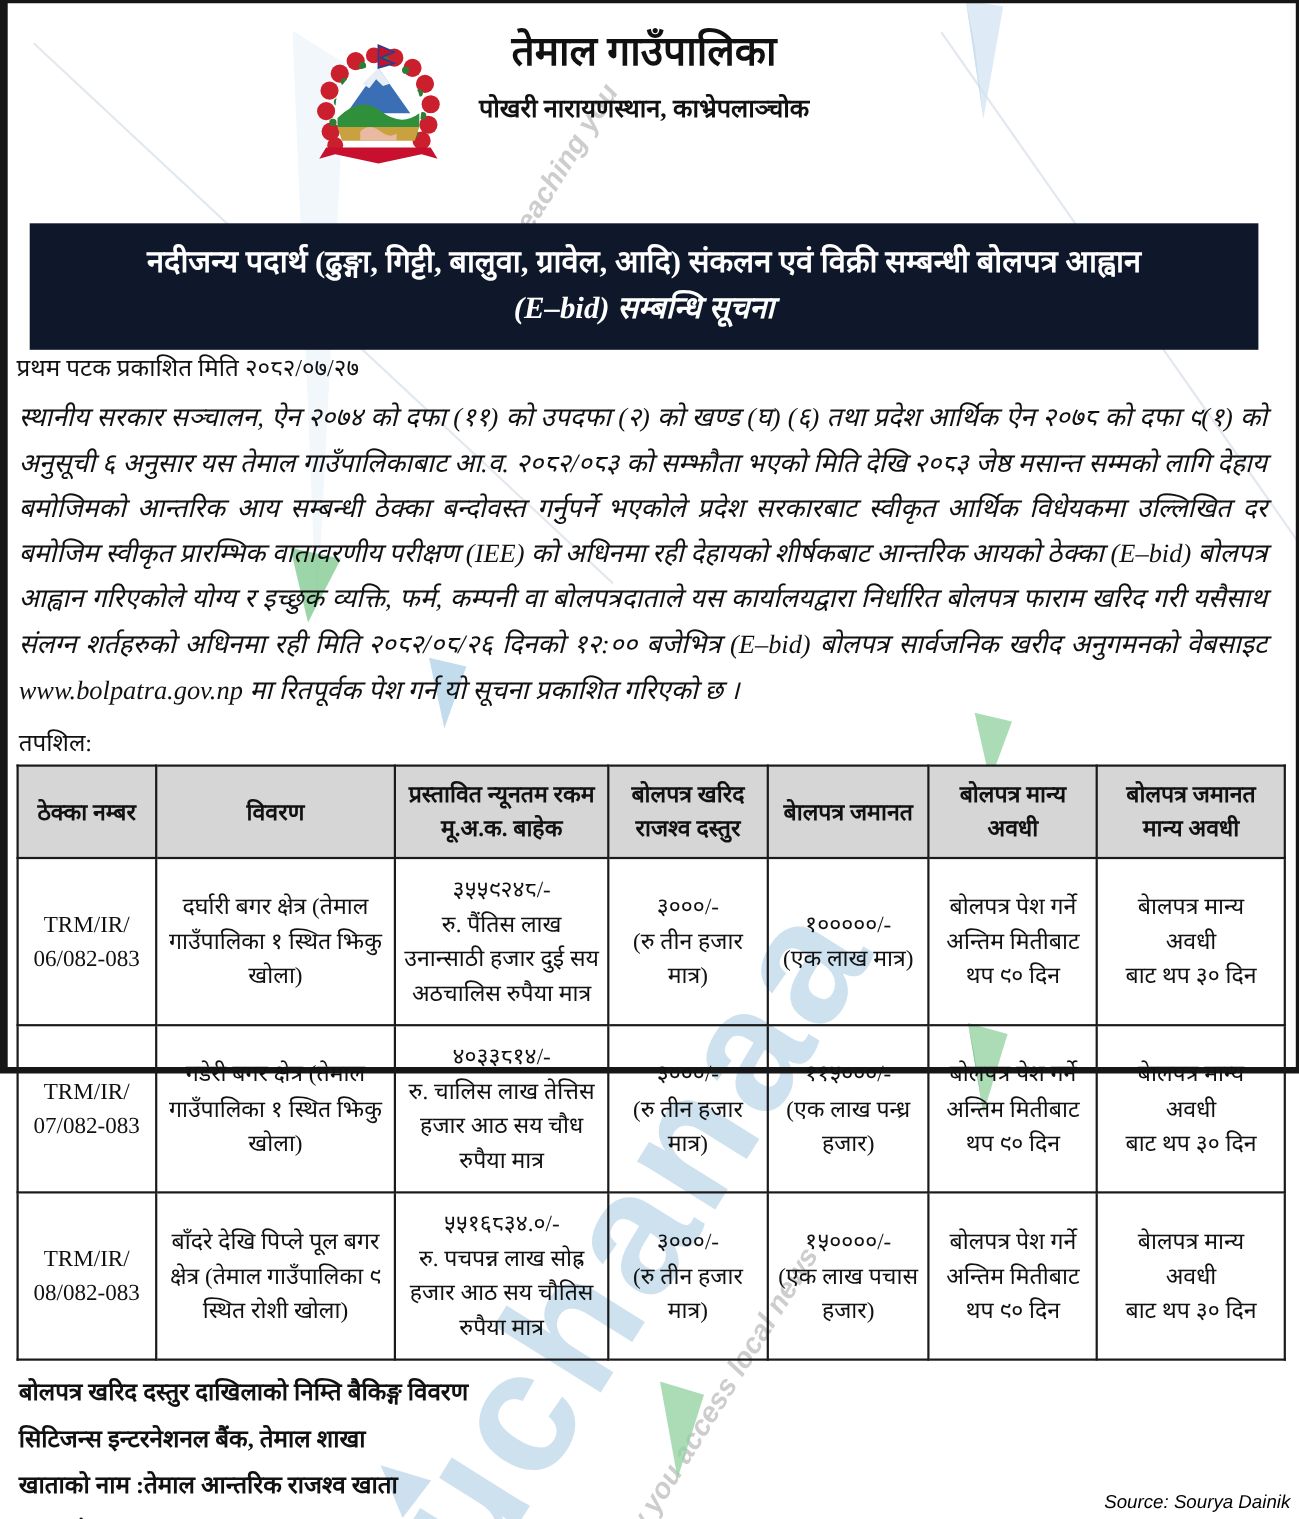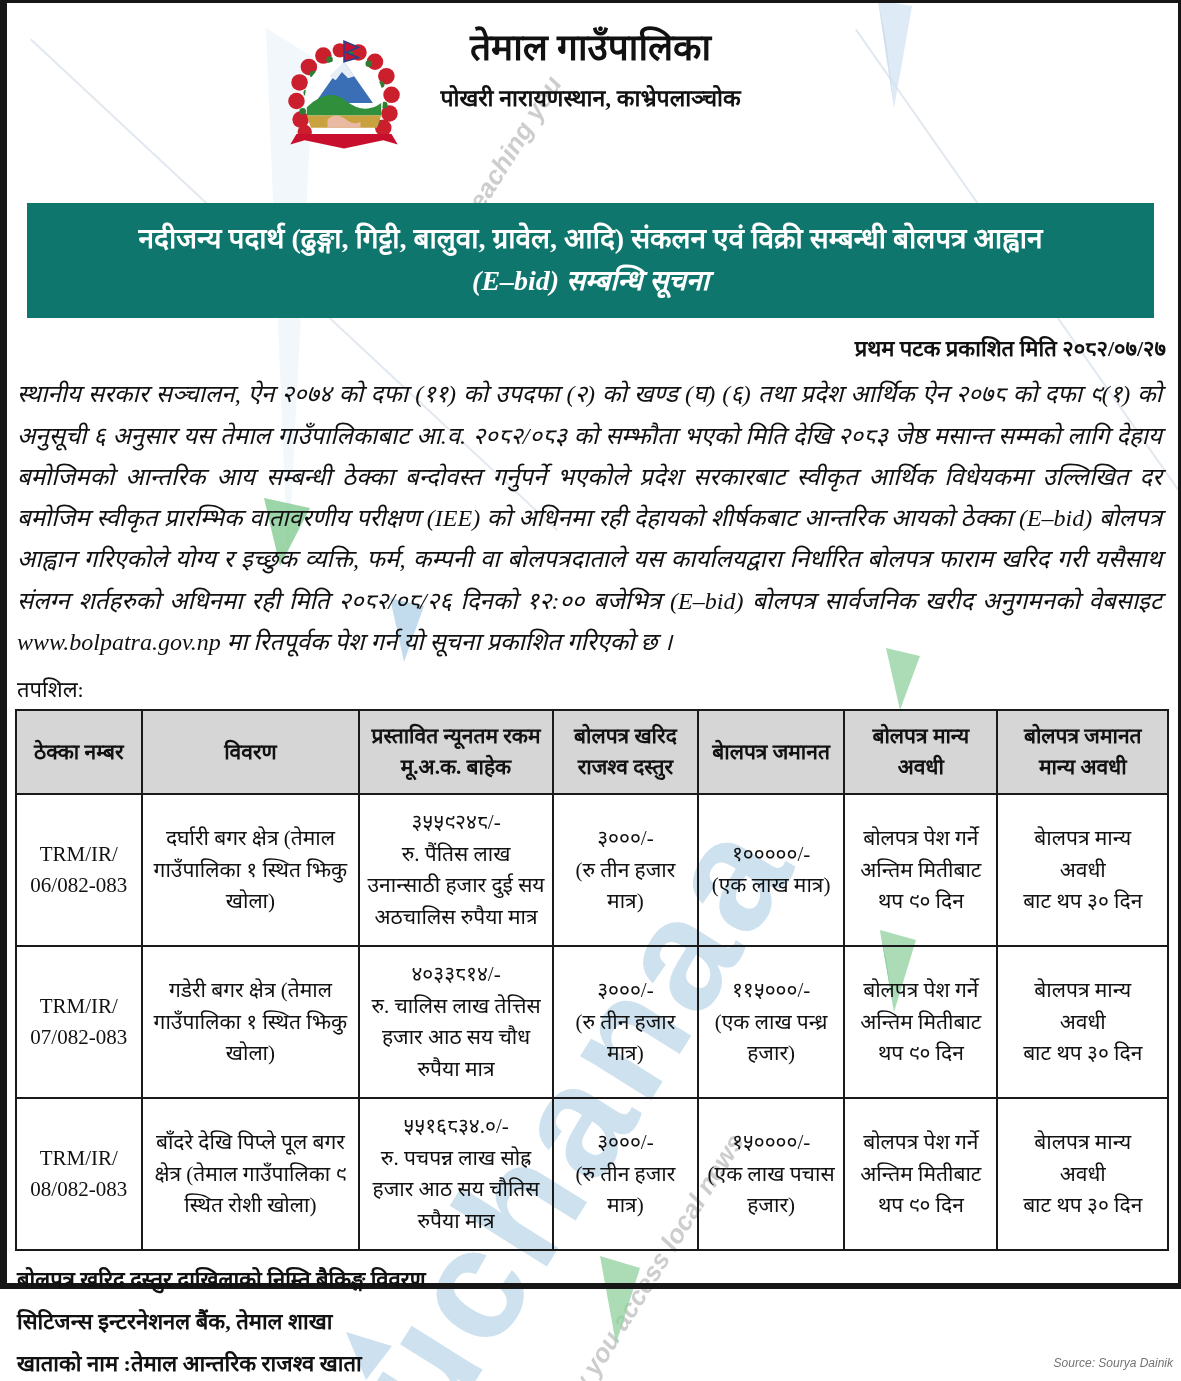--- a/index.html
+++ b/index.html
@@ -34,41 +34,41 @@
   .wm-kite { position: absolute; opacity: 0.75; }
 
   
   .doc {
     position: relative; z-index: 1;
     margin: 0 0 0 0;
     border-left: 7px solid #161616;
     border-top: 3px solid #161616;
     border-right: 3px solid #161616;
     border-bottom: 6px solid #161616;
-    width: 1181px; height: 1289px;
-    padding: 6px 12px 0 8px;
+    width: 1181px; height: 976px;
+    padding: 6px 22px 0 8px;
   }
 
   
   .hdr { position: relative; text-align: center; padding-top: 16px; height: 186px; }
   .hdr-logo { position: absolute; left: 267px; top: 28px; width: 124px; height: 128px; }
   .hdr-muni { font-size: 37px; font-weight: bold; line-height: 1.25; }
   .hdr-office { font-size: 32px; font-weight: bold; margin-top: 8px; }
   .hdr-addr { font-size: 23px; font-weight: bold; margin-top: 10px; font-family: Liberation Serif, serif; }
   .hdr-prov { font-size: 21px; font-weight: bold; margin-top: 8px; }
 
   
   .banner {
-    margin: 8px 12px 0 12px; background: #0f766e; color: #fff;
+    margin: 8px 12px 0 12px; background: #0f172a; color: #fff;
     text-align: center; padding: 14px 10px 16px 10px;
   }
   .banner-l1 { font-size: 28px; font-weight: bold; line-height: 1.55; }
   .banner-l2 { font-size: 28px; font-weight: bold; line-height: 1.5; font-style: italic; }
 
-  .pubdate { text-align: right; font-size: 22px; font-weight: bold; margin-top: 14px; }
+  .pubdate { text-align: left; font-size: 22px; font-weight: normal; }
 
   .para {
     margin: 12px 4px 0 2px; font-size: 24px; line-height: 1.72;
     text-align: justify;
     font-style: italic;
   }
   .tapasil { font-size: 22px; font-weight: normal; margin: 10px 0 6px 2px; }
 
   
   table.bid {
@@ -85,21 +85,21 @@
   .cell-amount { display: block; }
   .cell-words { display: block; }
 
   
   .foot { margin: 14px 0 0 2px; font-size: 22px; font-weight: bold; }
   .foot div { margin-bottom: 12px; line-height: 1.35; }
 
   .source-credit {
     position: absolute; right: 8px; top: 1356px; z-index: 1;
     font-family: "Liberation Sans", sans-serif; font-style: italic;
-    font-size: 12px; color: #737373;
+    font-size: 17px; color: #000000;
   }
 </style>
 </head>
 <body>
 
 <div class="page">
 
   <div class="wm-layer">
     <div class="wm-brand">Suchanaa</div>
     <div class="wm-tag wm-tag-top">Reaching you</div>

